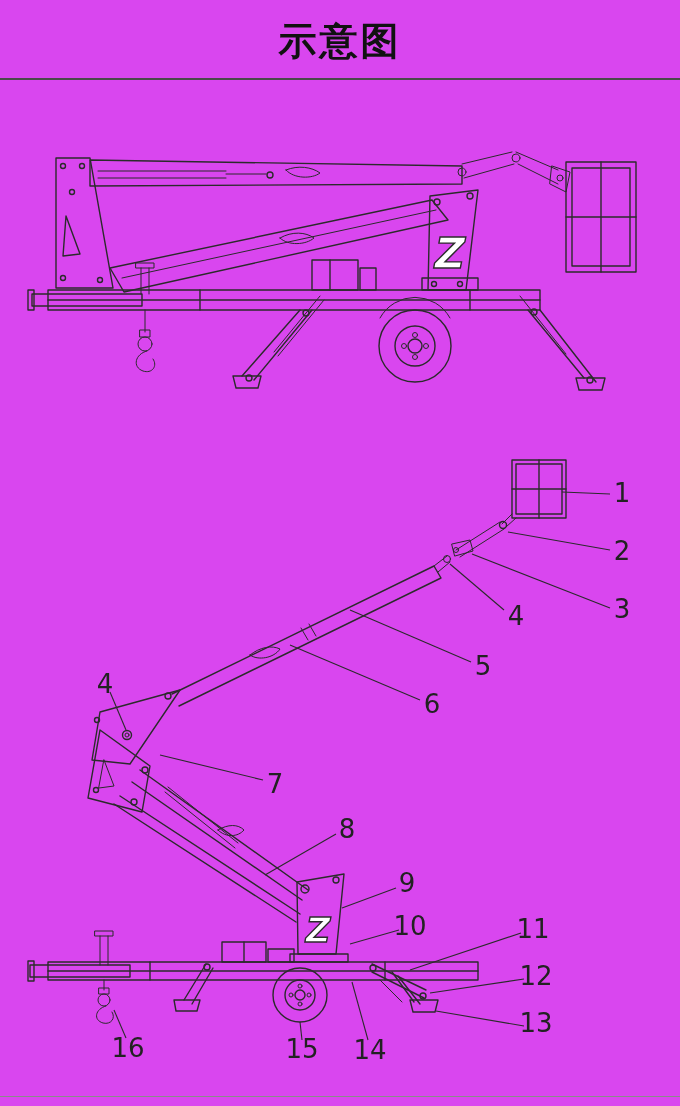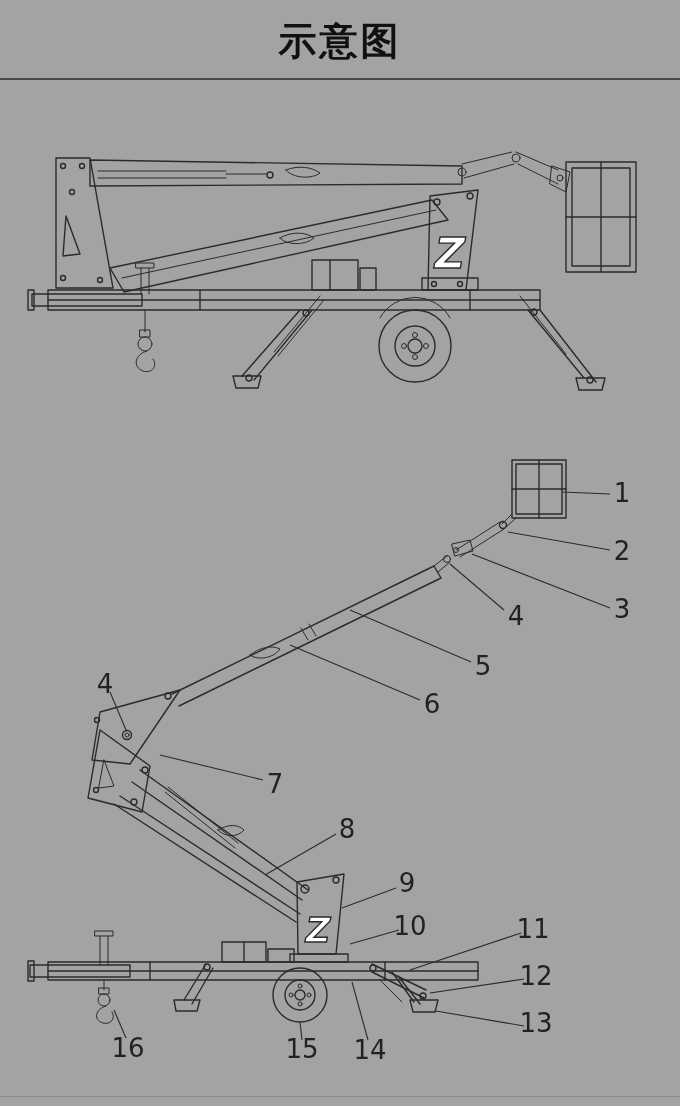--- a/index.html
+++ b/index.html
@@ -1,18 +1,18 @@
 <!DOCTYPE html>
 <html><head>
 <meta charset="utf-8">
 <style>
   html,body { margin:0; padding:0; background:#ffffff; }
   .page {
     position:relative; width:680px; height:1106px;
-    background:#a3a3a3; overflow:hidden;
+    background:#d946ef; overflow:hidden;
     font-family:"DejaVu Sans","Liberation Sans",sans-serif;
   }
   .title {
     position:absolute; top:16px; left:0; width:100%;
     margin:0; text-align:center;
     font-size:38px; font-weight:bold; color:#111;
     letter-spacing:3px;
   }
   .divider { position:absolute; left:0; width:680px; background:#4a4a4a; }
   .divider.top { top:78px; height:2px; }

